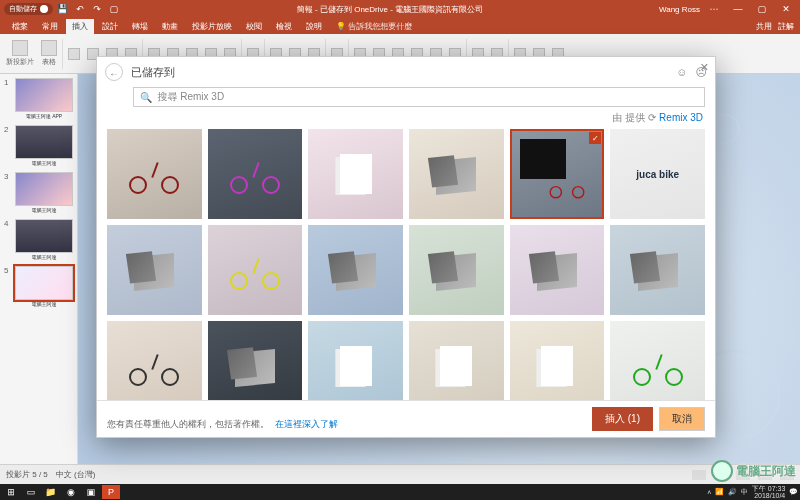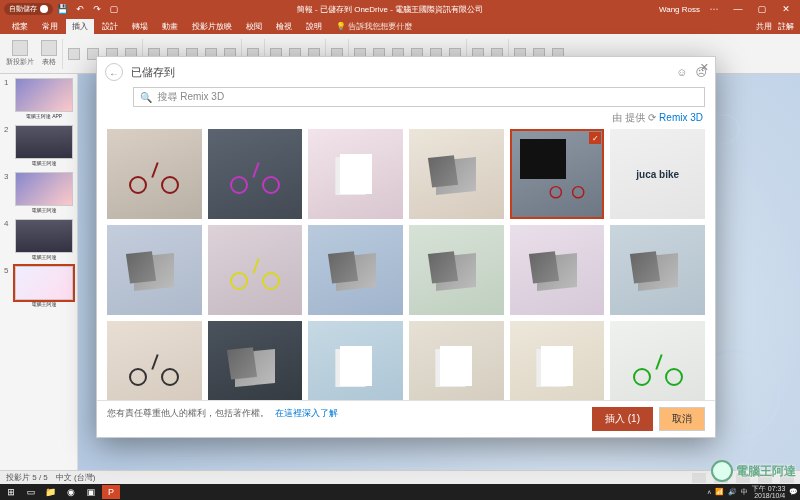--- a/index.html
+++ b/index.html
@@ -36,21 +36,21 @@
   .thumb .num { font-size: 8px; color: #666; width: 8px; }
   .thumb .pic { width: 58px; height: 34px; background: linear-gradient(135deg,#88c,#fcc); border: 1px solid #ccc; position: relative; }
   .thumb.sel .pic { outline: 2px solid #c43e1c; }
   .thumb .pic.dark { background: linear-gradient(180deg,#556,#334); }
   .thumb .pic.light { background: linear-gradient(135deg,#eef,#fde); }
   .thumb .sub { font-size: 5px; text-align: center; color: #333; margin-top: 1px; }
   .canvas { flex: 1; background: radial-gradient(circle at 70% 60%, #e0ebf5 0%, #c8d8ea 40%, #b3c9e2 100%); position: relative; }
   .bubble { position: absolute; border: 2px solid rgba(200,220,240,.8); border-radius: 50%; }
 
   
-  .status { position: absolute; bottom: 16px; left: 0; right: 0; height: 14px; background: #ececec; border-top: 1px solid #d0d0d0; display: flex; align-items: center; font-size: 8px; color: #555; padding: 2px 6px; gap: 8px; }
+  .status { position: absolute; bottom: 16px; left: 0; right: 0; height: 20px; background: #ececec; border-top: 1px solid #d0d0d0; display: flex; align-items: center; font-size: 8px; color: #555; padding: 2px 6px; gap: 8px; }
   .status .spacer { flex: 1; }
   .status .vbtn { width: 14px; height: 10px; background: #ddd; }
 
   
   .taskbar { position: absolute; bottom: 0; left: 0; right: 0; height: 16px; background: #1f1f1f; display: flex; align-items: center; gap: 2px; padding: 0 2px; }
   .taskbar .tb { width: 18px; height: 14px; display: flex; align-items: center; justify-content: center; color: #fff; font-size: 9px; }
   .taskbar .tb.pp { background: #d24726; }
   .taskbar .spacer { flex: 1; }
   .taskbar .tray { display: flex; gap: 4px; color: #ddd; font-size: 7px; align-items: center; }
   .taskbar .clock { text-align: right; line-height: 7px; }
@@ -73,21 +73,21 @@
   .cell { background: #ddd; position: relative; overflow: hidden; }
   .cell.sel { outline: 2px solid #c43e1c; outline-offset: -2px; }
   .cell .chk { position: absolute; top: 3px; right: 3px; width: 12px; height: 12px; background: #c43e1c; color: #fff; font-size: 8px; display: flex; align-items: center; justify-content: center; }
   .bike { width: 50px; height: 30px; position: absolute; left: 50%; top: 55%; transform: translate(-50%,-50%); }
   .bike .w { width: 18px; height: 18px; border: 2px solid currentColor; border-radius: 50%; position: absolute; bottom: 0; }
   .bike .w1 { left: 0; } .bike .w2 { right: 0; }
   .bike .f { position: absolute; width: 2px; height: 16px; background: currentColor; left: 50%; top: -2px; transform: rotate(20deg); }
   .stand { width: 40px; height: 34px; background: linear-gradient(135deg,#999,#bbb); position: absolute; left: 50%; top: 52%; transform: translate(-50%,-50%) skewY(-6deg); }
   .stand::after { content: ''; position: absolute; width: 26px; height: 30px; background: linear-gradient(135deg,#666,#888); left: -6px; top: -4px; transform: skewX(8deg); }
   .card { width: 34px; height: 40px; background: #fff; position: absolute; left: 50%; top: 50%; transform: translate(-50%,-50%) rotateY(20deg); box-shadow: -6px 2px 0 -1px #eee; }
-  .dlg-foot { border-top: 1px solid #e0e0e0; padding: 6px 10px; display: flex; align-items: flex-start; font-size: 9px; color: #666; gap: 6px; }
+  .dlg-foot { border-top: 1px solid #e0e0e0; padding: 6px 10px; display: flex; align-items: flex-end; font-size: 9px; color: #666; gap: 6px; }
   .dlg-foot a { color: #0078d4; text-decoration: none; }
   .dlg-foot .spacer { flex: 1; }
   .btn { padding: 4px 12px; font-size: 10px; border: 1px solid #ccc; background: #fdba74; color: #333; }
   .btn.primary { background: #b7472a; color: #fff; border-color: #b7472a; }
   
   
   .bg1{background:linear-gradient(160deg,#d9cfc5,#b8afa5);} .bg2{background:linear-gradient(160deg,#5b6470,#434a54);} .bg3{background:linear-gradient(160deg,#f2e4ea,#d9c6d0);}
   .bg4{background:linear-gradient(160deg,#ece5da,#d5cbbd);} .bg5{background:linear-gradient(160deg,#8e99a6,#6d7783);} .bg6{background:linear-gradient(160deg,#f0f0f0,#e4e4e4);}
   .bg7{background:linear-gradient(160deg,#c3cddc,#aeb9cb);} .bg8{background:linear-gradient(160deg,#dcd2d8,#c6b9c2);} .bg9{background:linear-gradient(160deg,#b9cadd,#a0b4cc);}
   .bg10{background:linear-gradient(160deg,#d7e2d7,#c0cfc0);} .bg11{background:linear-gradient(160deg,#e9dfea,#d6c8d8);} .bg12{background:linear-gradient(160deg,#c9d5dd,#b3c2cd);}

